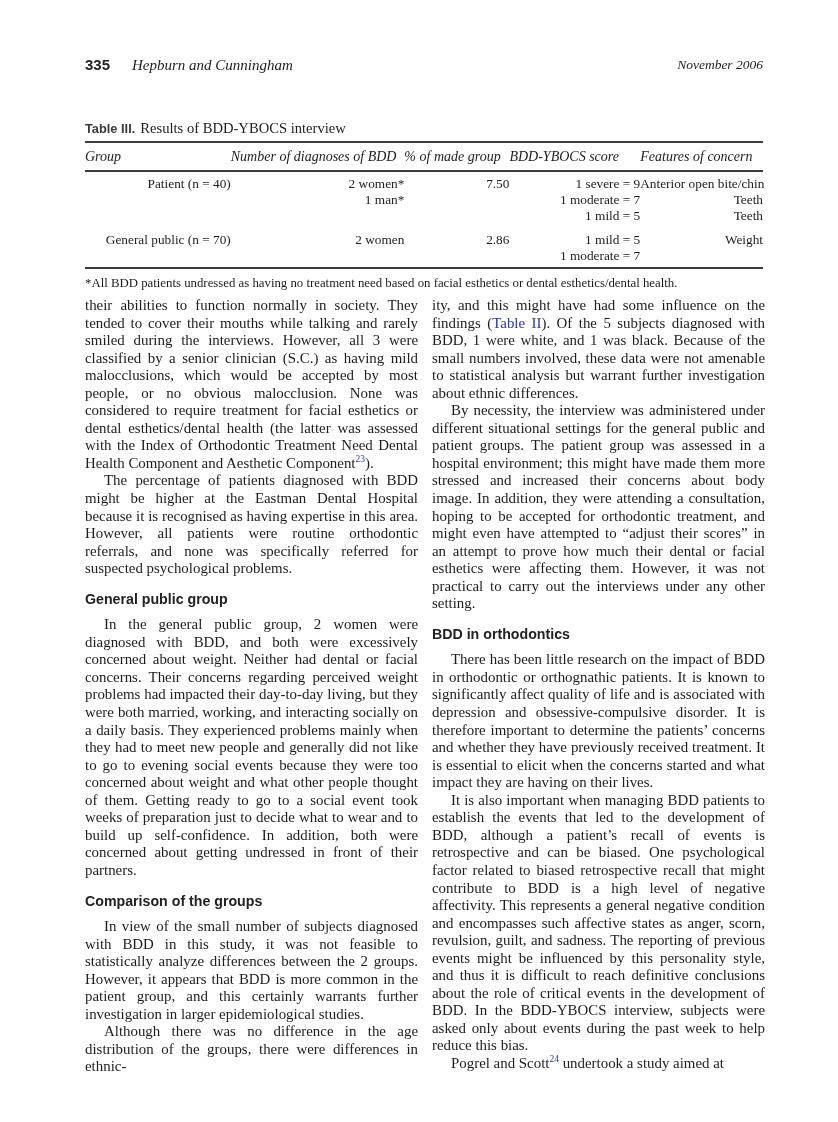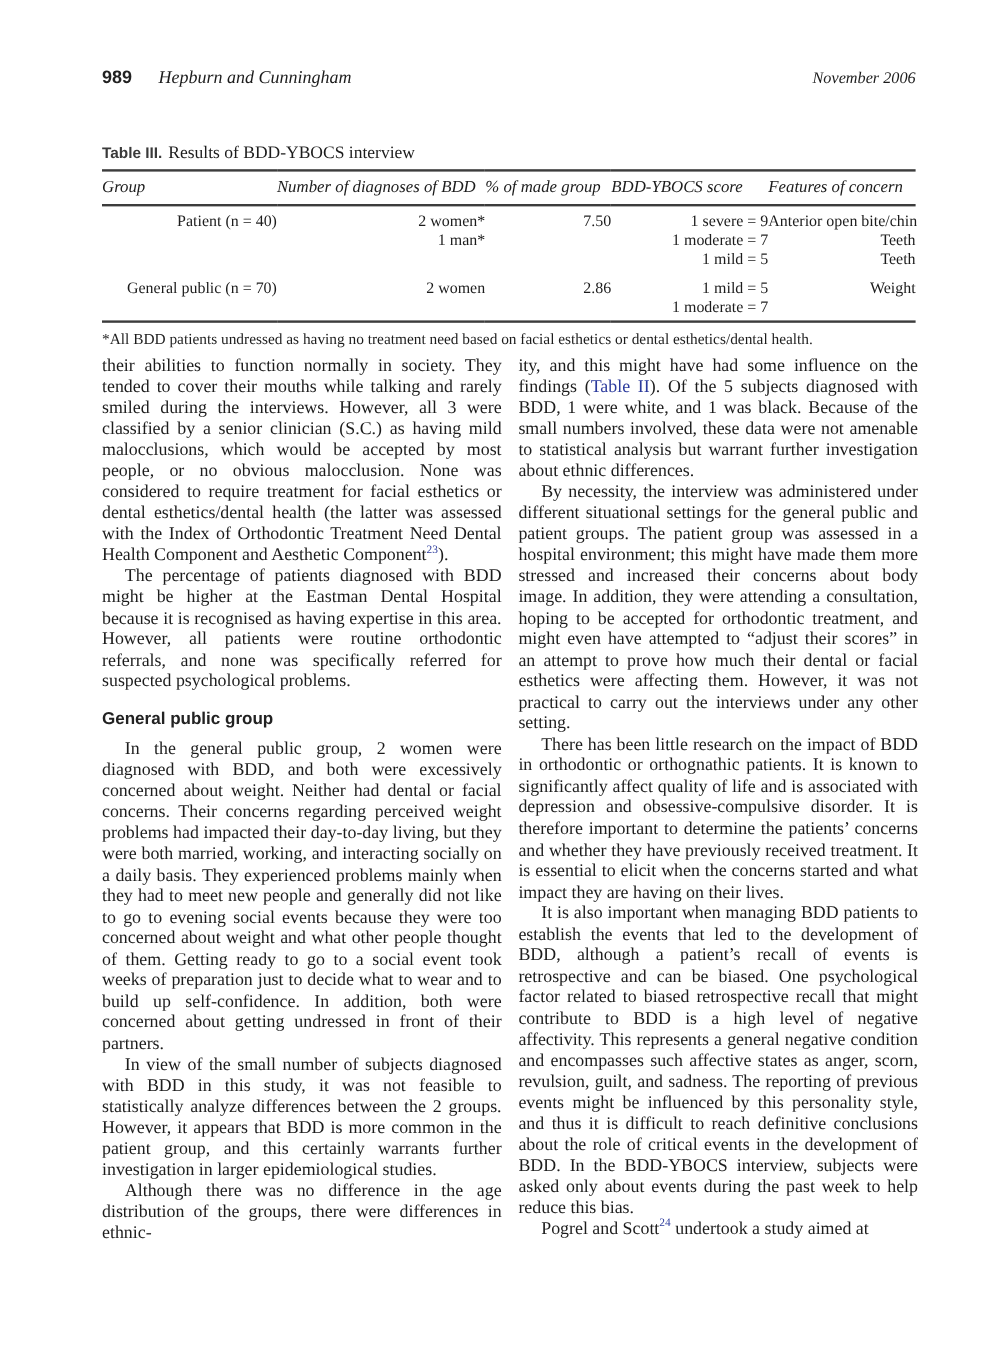--- a/index.html
+++ b/index.html
@@ -76,21 +76,21 @@
   }
   .link { color: var(--link-color); }
 </style>
 </head>
 <body>
 
 <div class="page">
 
   <header class="running-head">
     <div class="rh-left">
-      <span class="pgnum">989</span>
+      <span class="pgnum">335</span>
       <span class="authors">Hepburn and Cunningham</span>
     </div>
     <div class="rh-right">
       <div>November 2006</div>
     </div>
   </header>
 
   <section class="table-block">
     <div class="table-caption">
       <span class="tlabel">Table III.</span><span class="ttitle">Results of BDD-YBOCS interview</span>
@@ -158,26 +158,28 @@
     <div class="footnote">*All BDD patients undressed as having no treatment need based on facial esthetics or dental esthetics/dental health.</div>
   </section>
 
   <main class="columns">
 
     <div class="col">
       <p class="noindent"><span>their abilities to function normally in society. They tended to cover their mouths while talking and rarely smiled during the interviews. However, all 3 were classified by a senior clinician (S.C.) as having mild malocclusions, which would be accepted by most people, or no obvious malocclusion. None was considered to require treatment for facial esthetics or dental esthetics/dental health (the latter was assessed with the Index of Orthodontic Treatment Need Dental Health Component and Aesthetic Component</span><sup class="ref">23</sup><span>).</span></p>
       <p>The percentage of patients diagnosed with BDD might be higher at the Eastman Dental Hospital because it is recognised as having expertise in this area. However, all patients were routine orthodontic referrals, and none was specifically referred for suspected psychological problems.</p>
       <h3>General public group</h3>
       <p>In the general public group, 2 women were diagnosed with BDD, and both were excessively concerned about weight. Neither had dental or facial concerns. Their concerns regarding perceived weight problems had impacted their day-to-day living, but they were both married, working, and interacting socially on a daily basis. They experienced problems mainly when they had to meet new people and generally did not like to go to evening social events because they were too concerned about weight and what other people thought of them. Getting ready to go to a social event took weeks of preparation just to decide what to wear and to build up self-confidence. In addition, both were concerned about getting undressed in front of their partners.</p>
+      <h3>Comparison of the groups</h3>
       <p>In view of the small number of subjects diagnosed with BDD in this study, it was not feasible to statistically analyze differences between the 2 groups. However, it appears that BDD is more common in the patient group, and this certainly warrants further investigation in larger epidemiological studies.</p>
       <p>Although there was no difference in the age distribution of the groups, there were differences in ethnic-</p>
     </div>
 
     <div class="col">
       <p class="noindent"><span>ity, and this might have had some influence on the findings (</span><span class="link">Table II</span><span>). Of the 5 subjects diagnosed with BDD, 1 were white, and 1 was black. Because of the small numbers involved, these data were not amenable to statistical analysis but warrant further investigation about ethnic differences.</span></p>
       <p>By necessity, the interview was administered under different situational settings for the general public and patient groups. The patient group was assessed in a hospital environment; this might have made them more stressed and increased their concerns about body image. In addition, they were attending a consultation, hoping to be accepted for orthodontic treatment, and might even have attempted to “adjust their scores” in an attempt to prove how much their dental or facial esthetics were affecting them. However, it was not practical to carry out the interviews under any other setting.</p>
+      <h3>BDD in orthodontics</h3>
       <p>There has been little research on the impact of BDD in orthodontic or orthognathic patients. It is known to significantly affect quality of life and is associated with depression and obsessive-compulsive disorder. It is therefore important to determine the patients’ concerns and whether they have previously received treatment. It is essential to elicit when the concerns started and what impact they are having on their lives.</p>
       <p>It is also important when managing BDD patients to establish the events that led to the development of BDD, although a patient’s recall of events is retrospective and can be biased. One psychological factor related to biased retrospective recall that might contribute to BDD is a high level of negative affectivity. This represents a general negative condition and encompasses such affective states as anger, scorn, revulsion, guilt, and sadness. The reporting of previous events might be influenced by this personality style, and thus it is difficult to reach definitive conclusions about the role of critical events in the development of BDD. In the BDD-YBOCS interview, subjects were asked only about events during the past week to help reduce this bias.</p>
       <p><span>Pogrel and Scott</span><sup class="ref">24</sup><span> undertook a study aimed at</span></p>
     </div>
 
   </main>
 </div>
 
 </body></html>

